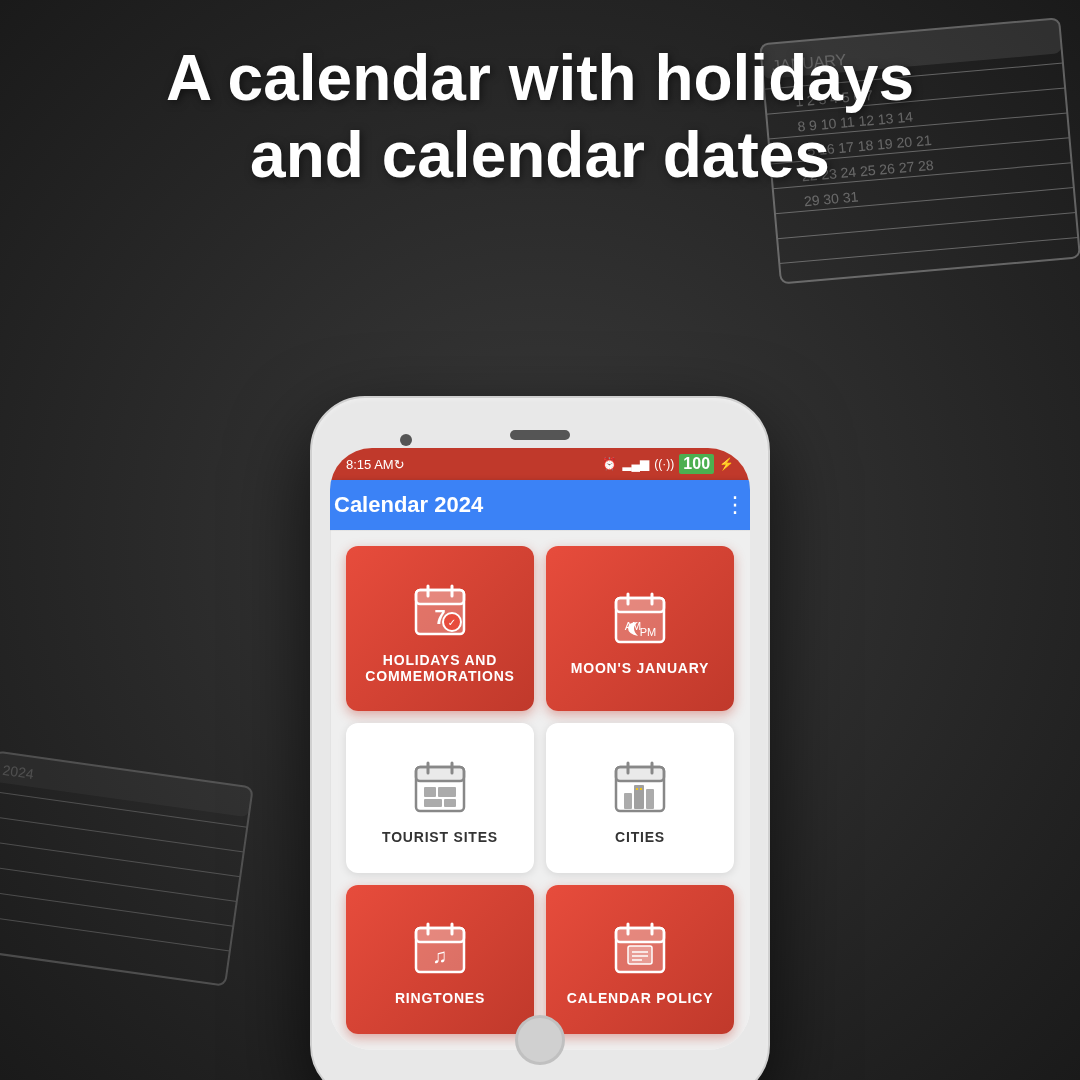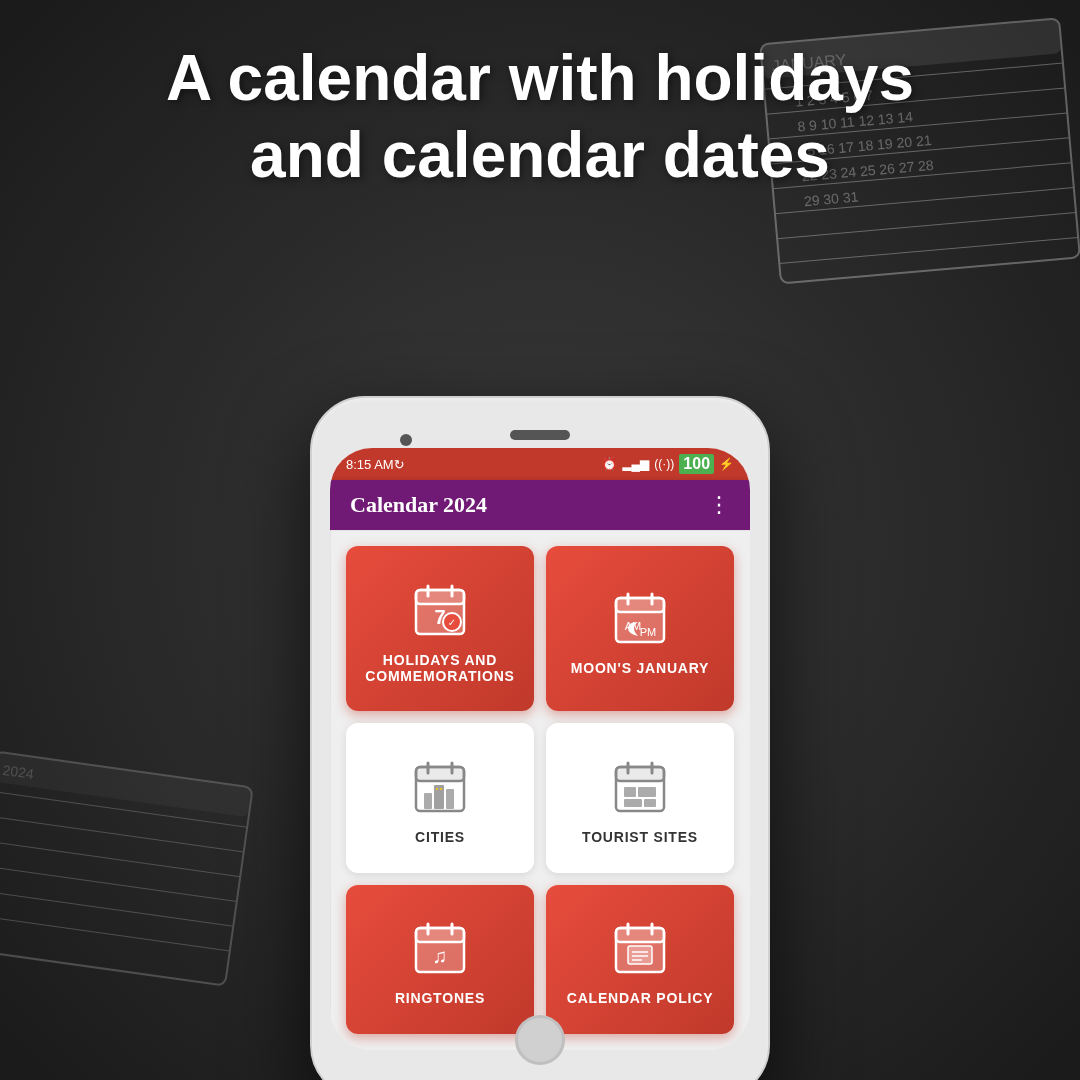--- a/index.html
+++ b/index.html
@@ -130,27 +130,26 @@
       background: #4caf50;
       color: white;
       font-size: 16px;
       padding: 1px 4px;
       border-radius: 2px;
       font-weight: bold;
     }
 
     
     .app-bar {
-      background: #701a75;
-      padding: 12px 20px;
+      background: #3b82f6;
+      padding: 12px 4px;
       display: flex;
       justify-content: space-between;
       align-items: center;
       box-shadow: 0 2px 6px rgba(0,0,0,0.3);
-      font-family: Liberation Serif, serif;
     }
 
     .app-bar-title {
       color: white;
       font-size: 22px;
       font-weight: 600;
     }
 
     .app-bar-menu {
       color: white;
@@ -329,44 +328,44 @@
           <span class="card-label">MOON'S JANUARY</span>
         </div>
 
         <div class="menu-card white">
           <svg class="card-icon" viewBox="0 0 64 64" xmlns="http://www.w3.org/2000/svg">
             <rect x="8" y="12" width="48" height="44" rx="4" fill="none" stroke="#888" stroke-width="2.5"></rect>
             <rect x="8" y="12" width="48" height="14" rx="4" fill="rgba(150,150,150,0.2)" stroke="#888" stroke-width="2.5"></rect>
             <line x1="20" y1="8" x2="20" y2="18" stroke="#888" stroke-width="3" stroke-linecap="round"></line>
             <line x1="44" y1="8" x2="44" y2="18" stroke="#888" stroke-width="3" stroke-linecap="round"></line>
 
+            <rect x="16" y="32" width="12" height="10" rx="1" fill="#888" opacity="0.7"></rect>
+            <rect x="30" y="32" width="18" height="10" rx="1" fill="#888" opacity="0.7"></rect>
+            <rect x="16" y="44" width="18" height="8" rx="1" fill="#888" opacity="0.7"></rect>
+            <rect x="36" y="44" width="12" height="8" rx="1" fill="#888" opacity="0.7"></rect>
+          </svg>
+          <span class="card-label">TOURIST SITES</span>
+        </div>
+
+        <div class="menu-card white">
+          <svg class="card-icon" viewBox="0 0 64 64" xmlns="http://www.w3.org/2000/svg">
+            <rect x="8" y="12" width="48" height="44" rx="4" fill="none" stroke="#888" stroke-width="2.5"></rect>
+            <rect x="8" y="12" width="48" height="14" rx="4" fill="rgba(150,150,150,0.2)" stroke="#888" stroke-width="2.5"></rect>
+            <line x1="20" y1="8" x2="20" y2="18" stroke="#888" stroke-width="3" stroke-linecap="round"></line>
+            <line x1="44" y1="8" x2="44" y2="18" stroke="#888" stroke-width="3" stroke-linecap="round"></line>
+
             <rect x="16" y="38" width="8" height="16" rx="1" fill="#888" opacity="0.7"></rect>
             <rect x="26" y="30" width="10" height="24" rx="1" fill="#888" opacity="0.8"></rect>
             <rect x="38" y="34" width="8" height="20" rx="1" fill="#888" opacity="0.7"></rect>
             <rect x="28" y="33" width="2" height="2" fill="rgba(255,200,0,0.8)"></rect>
             <rect x="32" y="33" width="2" height="2" fill="rgba(255,200,0,0.8)"></rect>
           </svg>
           <span class="card-label">CITIES</span>
         </div>
 
-        <div class="menu-card white">
-          <svg class="card-icon" viewBox="0 0 64 64" xmlns="http://www.w3.org/2000/svg">
-            <rect x="8" y="12" width="48" height="44" rx="4" fill="none" stroke="#888" stroke-width="2.5"></rect>
-            <rect x="8" y="12" width="48" height="14" rx="4" fill="rgba(150,150,150,0.2)" stroke="#888" stroke-width="2.5"></rect>
-            <line x1="20" y1="8" x2="20" y2="18" stroke="#888" stroke-width="3" stroke-linecap="round"></line>
-            <line x1="44" y1="8" x2="44" y2="18" stroke="#888" stroke-width="3" stroke-linecap="round"></line>
-
-            <rect x="16" y="32" width="12" height="10" rx="1" fill="#888" opacity="0.7"></rect>
-            <rect x="30" y="32" width="18" height="10" rx="1" fill="#888" opacity="0.7"></rect>
-            <rect x="16" y="44" width="18" height="8" rx="1" fill="#888" opacity="0.7"></rect>
-            <rect x="36" y="44" width="12" height="8" rx="1" fill="#888" opacity="0.7"></rect>
-          </svg>
-          <span class="card-label">TOURIST SITES</span>
-        </div>
-
         <div class="menu-card red">
           <svg class="card-icon" viewBox="0 0 64 64" xmlns="http://www.w3.org/2000/svg">
             <rect x="8" y="12" width="48" height="44" rx="4" fill="rgba(255,255,255,0.25)" stroke="white" stroke-width="2.5"></rect>
             <rect x="8" y="12" width="48" height="14" rx="4" fill="rgba(255,255,255,0.15)" stroke="white" stroke-width="2.5"></rect>
             <line x1="20" y1="8" x2="20" y2="18" stroke="white" stroke-width="3" stroke-linecap="round"></line>
             <line x1="44" y1="8" x2="44" y2="18" stroke="white" stroke-width="3" stroke-linecap="round"></line>
 
             <text x="32" y="47" fill="white" font-size="20" text-anchor="middle">♫</text>
           </svg>
           <span class="card-label">RINGTONES</span>

